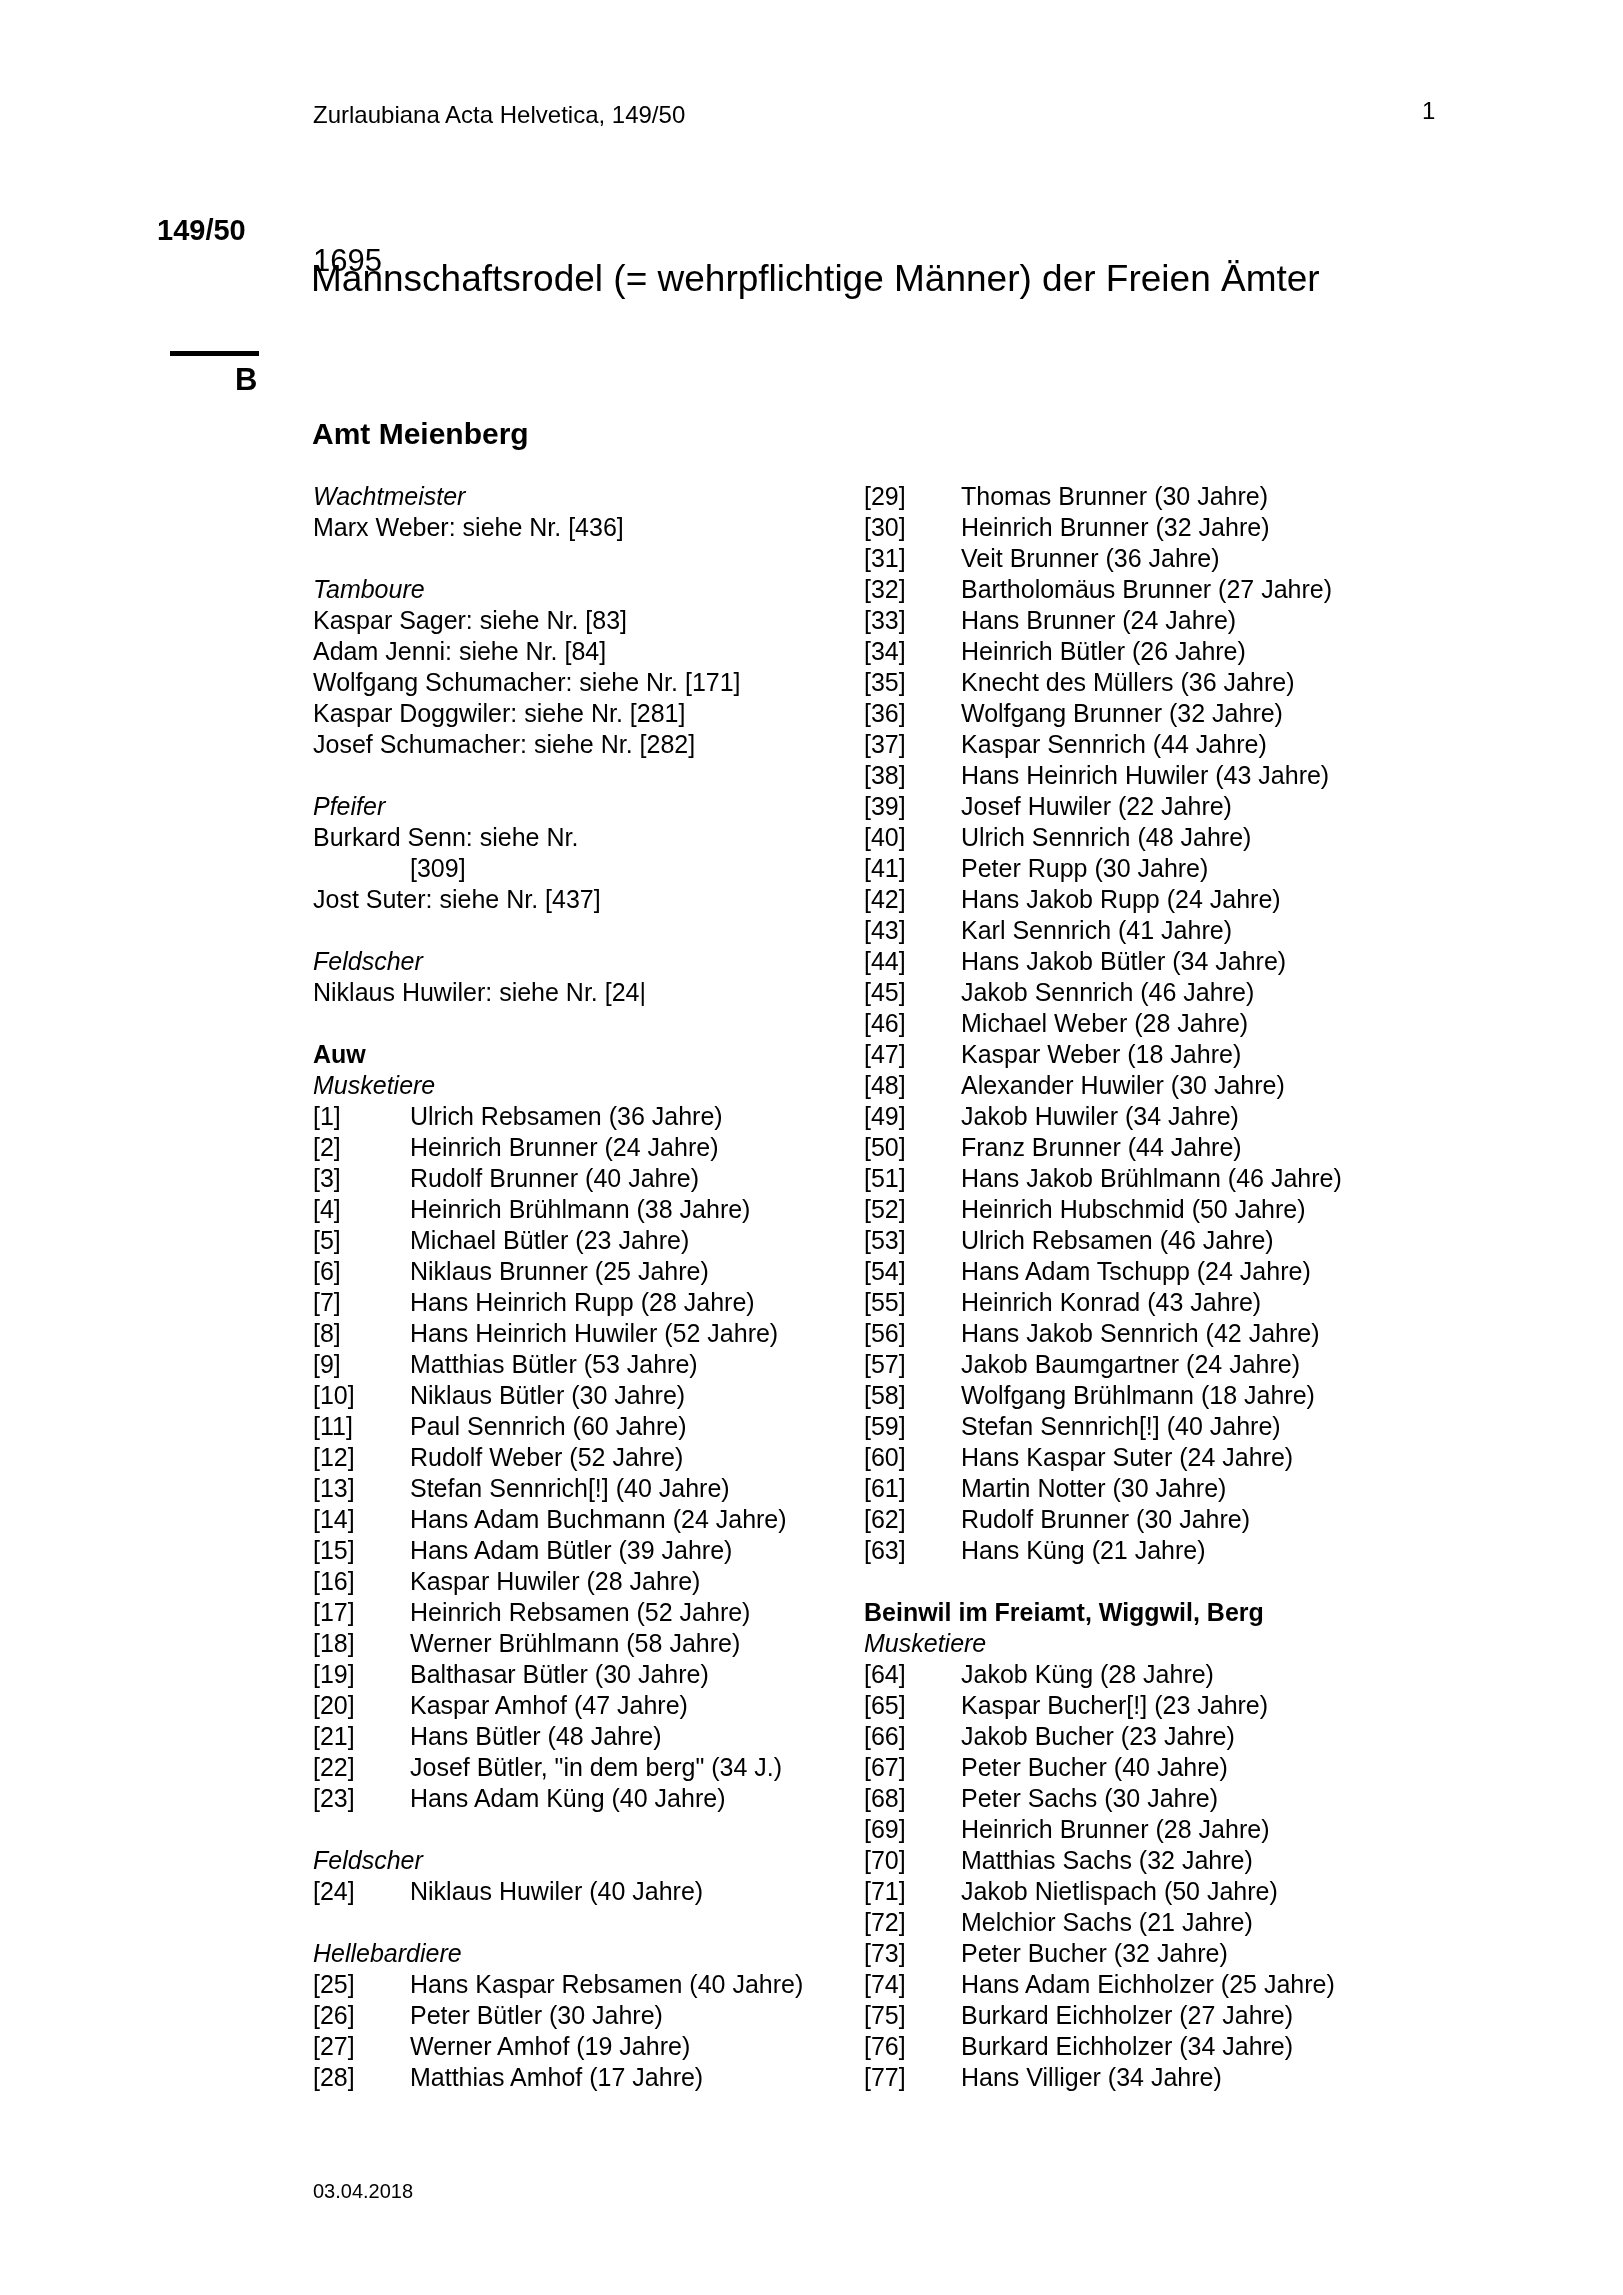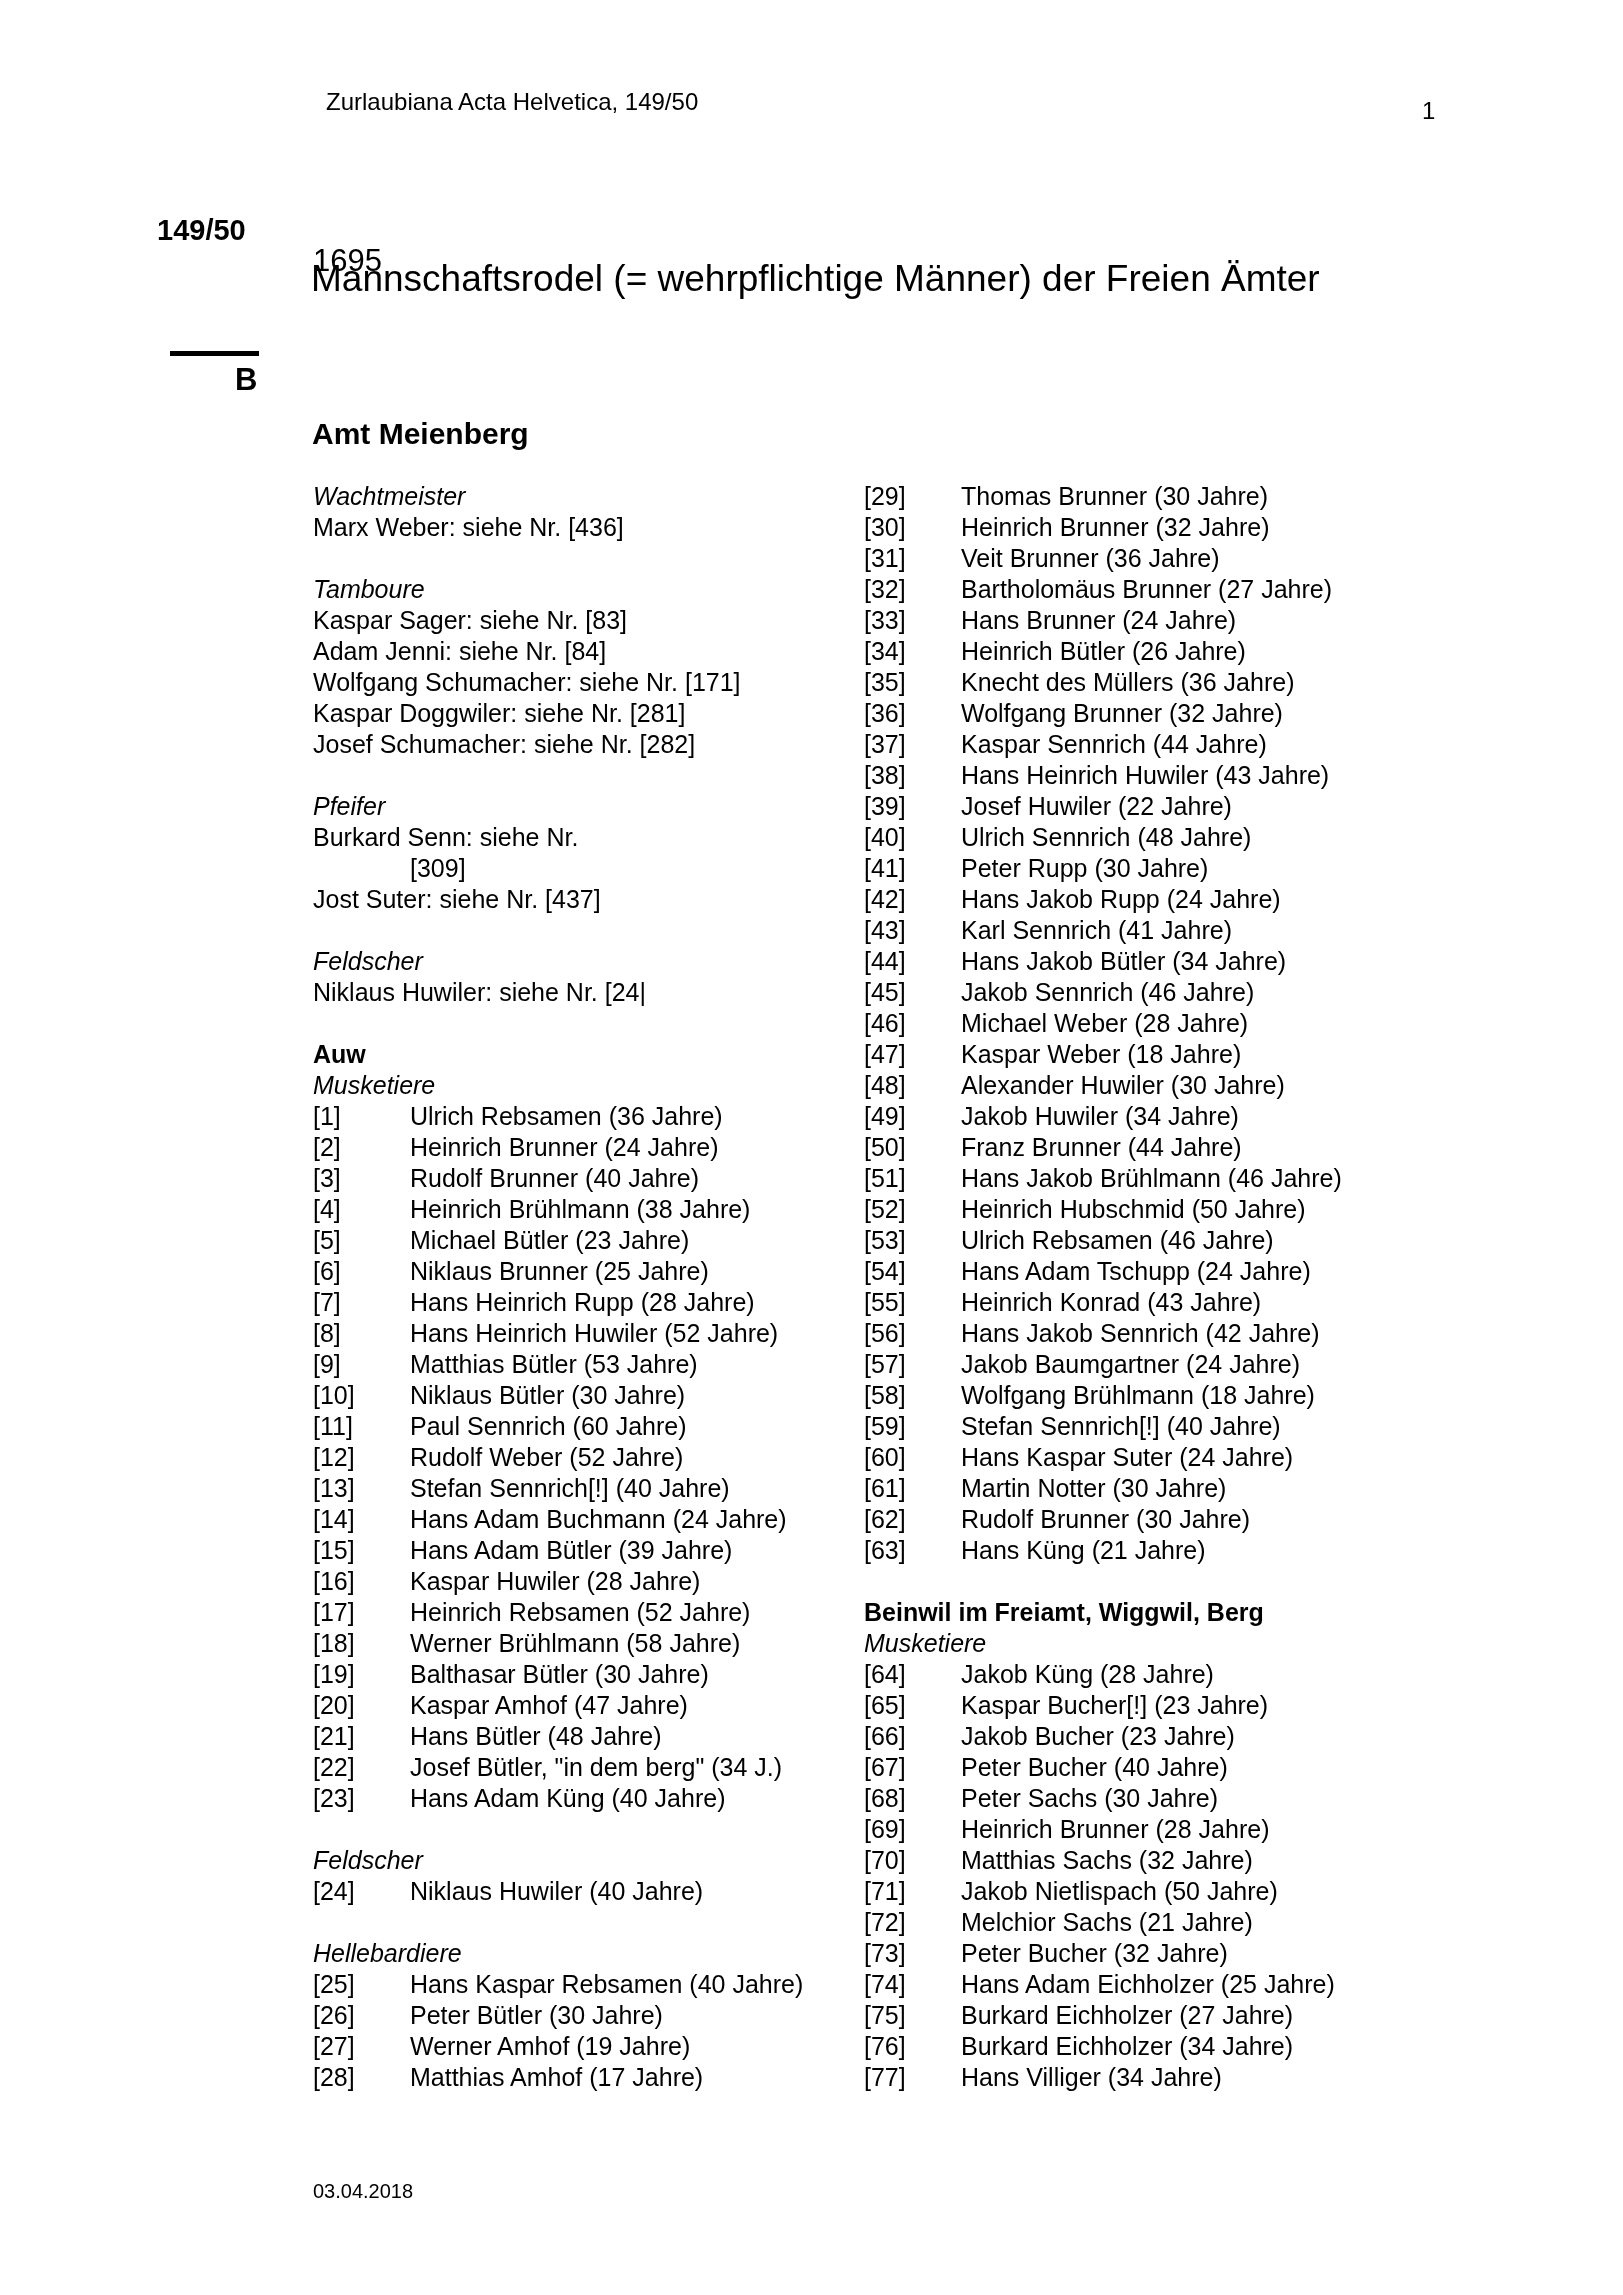--- a/index.html
+++ b/index.html
@@ -1,19 +1,19 @@
 <!DOCTYPE html>
 <html style="font-size:13px"><head>
   <meta charset="utf-8">
   <style>
     html, body { margin: 0; padding: 0; background: #ffffff; }
     body { width: 1623px; height: 2295px; position: relative; overflow: hidden;
       font-family: "Liberation Sans", sans-serif; color: #000; }
     .abs { position: absolute; white-space: nowrap; }
-    .running-head { left: 313px; top: 88px; font-size: 24px; margin-left: 13px; }
+    .running-head { left: 313px; top: 101px; font-size: 24px; }
     .page-num { left: 1422px; top: 97px; font-size: 24px; }
     .doc-num { left: 157px; top: 214px; font-size: 29px; font-weight: bold; }
     .doc-date { left: 313px; top: 203px; font-size: 31px; margin-top: 40px; }
     .doc-title { left: 311px; top: 258px; font-size: 37px; }
     .margin-bar { left: 170px; top: 351px; width: 89px; height: 4.9px; background: #000; }
     .margin-b { left: 235px; top: 362px; font-size: 31px; font-weight: bold; }
     .section-title { left: 312px; top: 417px; font-size: 30px; font-weight: bold; }
     .col { position: absolute; top: 481px; font-size: 25px; line-height: 31px; }
     .col-left { left: 313px; width: 552px; }
     .col-right { left: 864px; width: 568px; }

